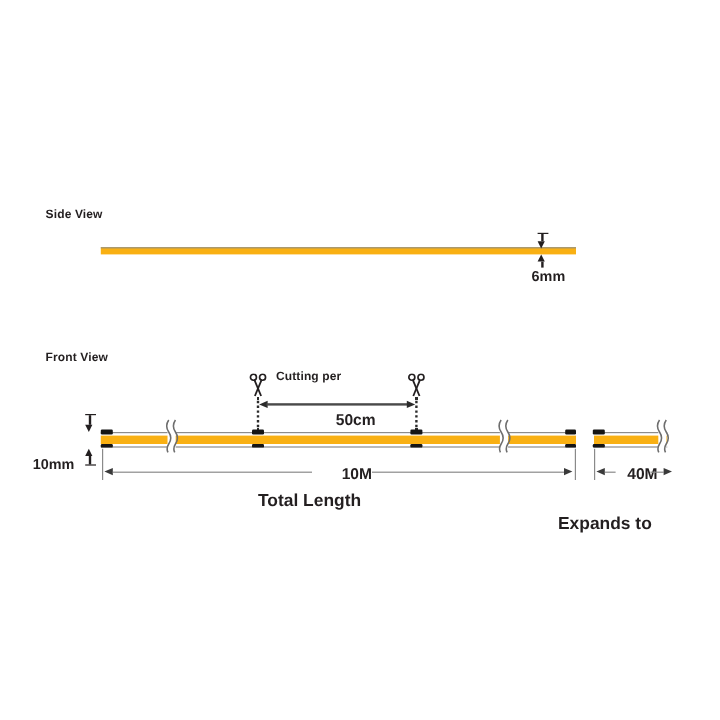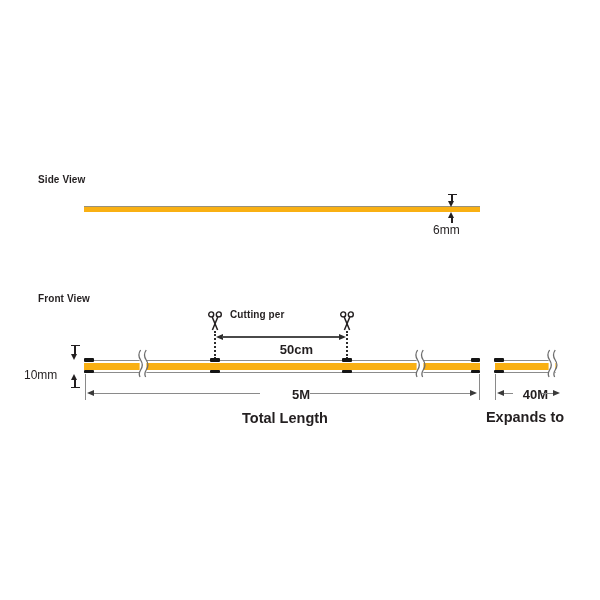--- a/index.html
+++ b/index.html
@@ -2,23 +2,23 @@
 <html style="--strip: #F9B013; --outline: #8C8C8C; --ink: #231F20; --dim_line: #8A8A8A;"><head>
 <meta charset="utf-8">
 <style>
   html,body{margin:0;padding:0;background:#fff;}
   #canvas{
     position:relative;width:600px;height:600px;background:#fff;overflow:hidden;
     font-family:"Liberation Sans","DejaVu Sans",sans-serif;color:var(--ink,#231f20);
   }
   .abs{position:absolute;}
   .lbl{font-size:10px;font-weight:600;letter-spacing:.1px;}
-  .dim-txt{font-size:12px;font-weight:400;text-align:left;}
+  .dim-txt{font-size:12px;font-weight:700;text-align:right;}
   .mid-txt{font-size:13px;font-weight:600;text-align:right;}
-  .big-txt{font-size:14.5px;font-weight:600;text-align:center;}
+  .big-txt{font-size:14.5px;font-weight:600;}
 
   
   .sv-strip{height:4.6px;background:var(--strip,#f9b013);border-top:1.3px solid #98917a;}
 
   
   .fv-strip{height:13px;background:#fff;border-top:1.4px solid var(--outline,#8c8c8c);
             border-bottom:1.4px solid var(--outline,#8c8c8c);box-sizing:border-box;}
   .fv-core{position:absolute;left:0;right:0;top:2.5px;height:6.8px;background:var(--strip,#f9b013);}
 
   
@@ -101,32 +101,32 @@
     </svg>
   </div>
   <div class="abs" style="left:414px;top:349px;">
     <svg width="12" height="34" viewBox="0 0 12 34">
       <rect x="2.6" y="0" width="6.8" height="34" fill="#ffffff"></rect>
       <path d="M3.6,1 q-3.4,5 0,10 q3.4,5 0,10 q-2.3,3.6 -0.6,7" fill="none" stroke="#6e6e6e" stroke-width="1.3"></path>
       <path d="M9.2,1 q-3.4,5 0,10 q3.4,5 0,10 q-2.3,3.6 -0.6,7" fill="none" stroke="#6e6e6e" stroke-width="1.3"></path>
     </svg>
   </div>
 
-  <div class="abs dim-txt" style="left:24px;top:368px;width:38px;">10mm</div>
+  <div class="abs dim-txt" style="left:24px;top:380px;width:38px;">10mm</div>
   <div class="abs vbar" style="left:70.5px;top:345px;width:9px;height:1.2px;"></div>
   <div class="abs vbar" style="left:74.4px;top:346px;width:1.2px;height:8px;"></div>
   <div class="abs ah d" style="left:71.2px;top:354px;"></div>
   <div class="abs ah u" style="left:71.2px;top:373.5px;"></div>
   <div class="abs vbar" style="left:74.4px;top:379px;width:1.2px;height:8px;"></div>
   <div class="abs vbar" style="left:70.5px;top:386.8px;width:9px;height:1.2px;"></div>
 
   <div class="abs dline" style="left:85px;top:374px;width:1.1px;height:26px;"></div>
   <div class="abs ah l" style="left:87px;top:390px;"></div>
   <div class="abs dline" style="left:94px;top:392.9px;width:166px;height:1.3px;"></div>
-  <div class="abs mid-txt" style="left:260px;top:386.8px;width:50px;">5M</div>
+  <div class="abs mid-txt" style="left:260px;top:386.8px;width:50px;">10M</div>
   <div class="abs dline" style="left:310px;top:392.9px;width:160px;height:1.3px;"></div>
   <div class="abs ah r" style="left:470px;top:390px;"></div>
   <div class="abs dline" style="left:478.9px;top:374px;width:1.1px;height:26px;"></div>
   <div class="abs big-txt" style="left:215px;top:410px;width:140px;">Total Length</div>
 
   <div class="abs fv-strip" style="left:495px;top:359.5px;width:61px;">
     <div class="fv-core"></div>
   </div>
   <div class="abs cut" style="left:494px;top:358.3px;"></div>
   <div class="abs cut" style="left:494px;top:369.6px;"></div>
@@ -137,15 +137,15 @@
       <path d="M9.2,1 q-3.4,5 0,10 q3.4,5 0,10 q-2.3,3.6 -0.6,7" fill="none" stroke="#6e6e6e" stroke-width="1.3"></path>
     </svg>
   </div>
 
   <div class="abs dline" style="left:494.5px;top:374px;width:1.1px;height:26px;"></div>
   <div class="abs ah l" style="left:497px;top:390px;"></div>
   <div class="abs dline" style="left:504px;top:392.9px;width:9px;height:1.3px;"></div>
   <div class="abs mid-txt" style="left:508px;top:386.8px;width:40px;">40M</div>
   <div class="abs dline" style="left:542px;top:392.9px;width:11px;height:1.3px;"></div>
   <div class="abs ah r" style="left:553px;top:390px;"></div>
-  <div class="abs big-txt" style="left:465px;top:409px;width:120px;">Expands to</div>
+  <div class="abs big-txt" style="left:465px;top:429px;width:120px;">Expands to</div>
 
 </div>
 
 </body></html>

